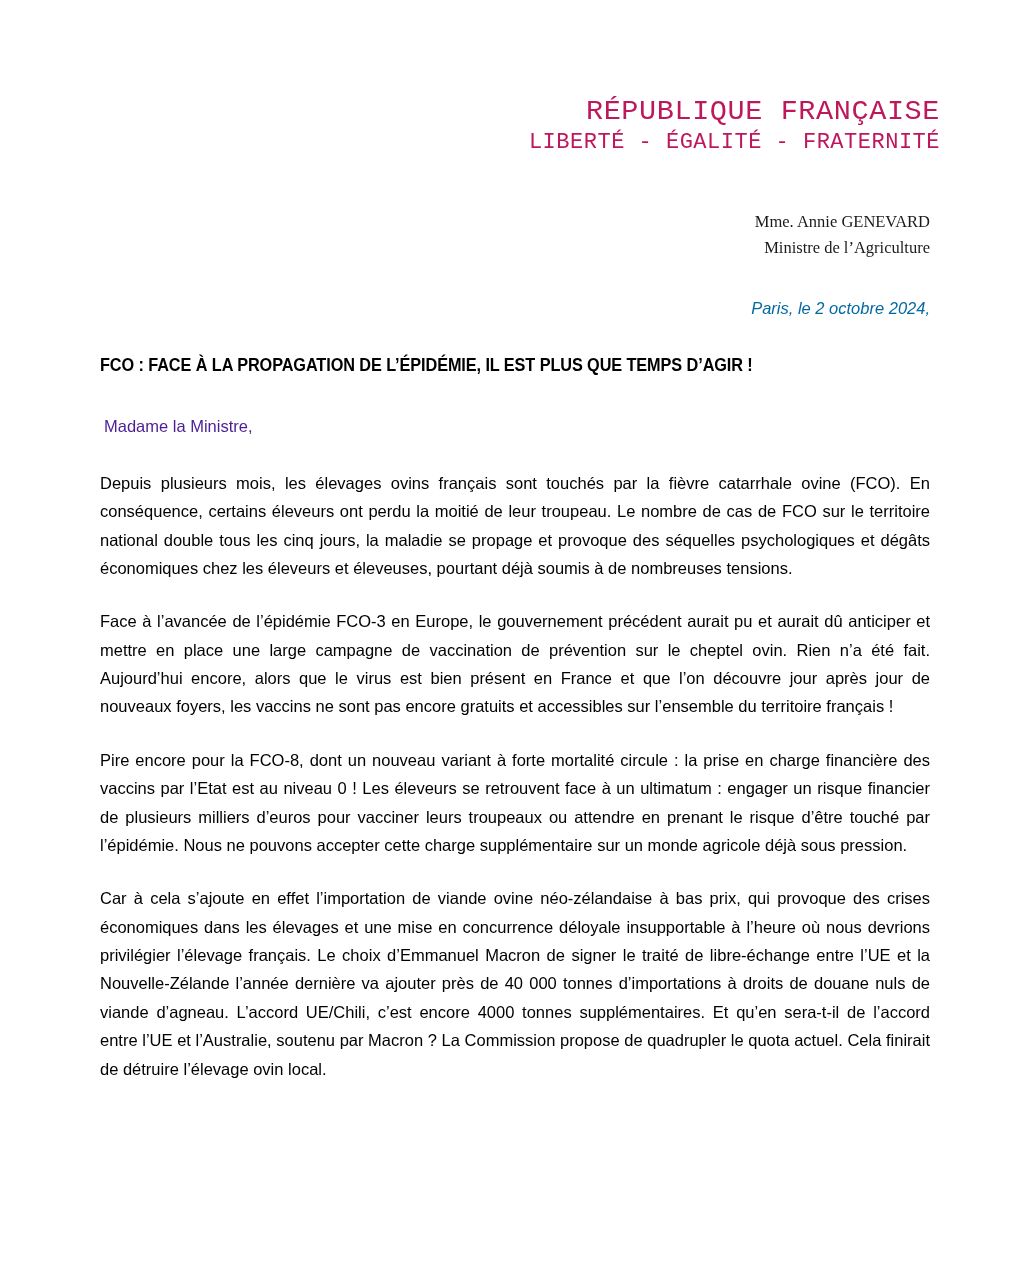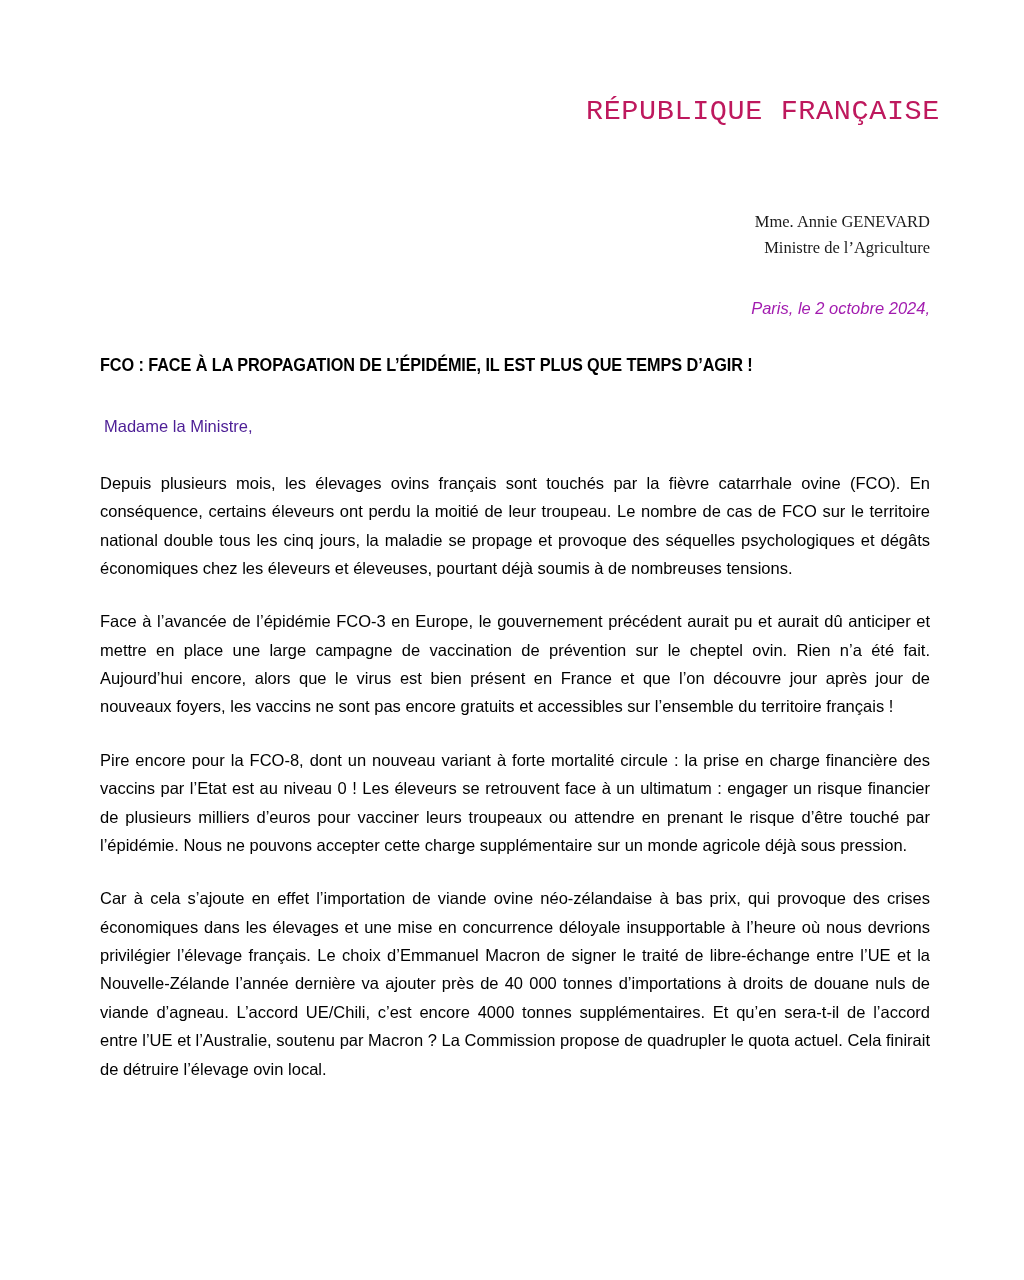--- a/index.html
+++ b/index.html
@@ -156,21 +156,21 @@
 
   .addressee div { white-space: nowrap; }
 
   .date-line {
     position: absolute;
     right: 94px;
     top: 299px;
     text-align: right;
     font-size: 16.5px;
     font-style: italic;
-    color: #a21caf;
+    color: #0369a1;
     white-space: nowrap;
   }
 
   
   .letter {
     position: absolute;
     left: 100px;
     top: 355px;
     width: 830px;
   }
@@ -210,20 +210,21 @@
 </head>
 <body>
 
 <div class="page">
 
   <div class="header">
 
 
     <div class="republic">
       <div class="republic-line1">RÉPUBLIQUE FRANÇAISE</div>
+      <div class="republic-line2">LIBERTÉ - ÉGALITÉ - FRATERNITÉ</div>
     </div>
 
   </div>
 
   <div class="addressee">
     <div>Mme. Annie GENEVARD</div>
     <div>Ministre de l’Agriculture</div>
   </div>
 
   <div class="date-line">Paris, le 2 octobre 2024,</div>

